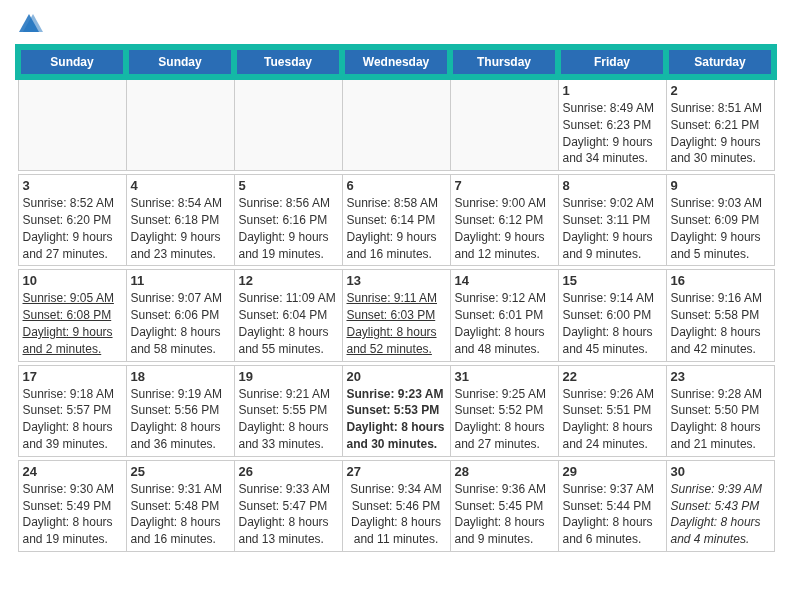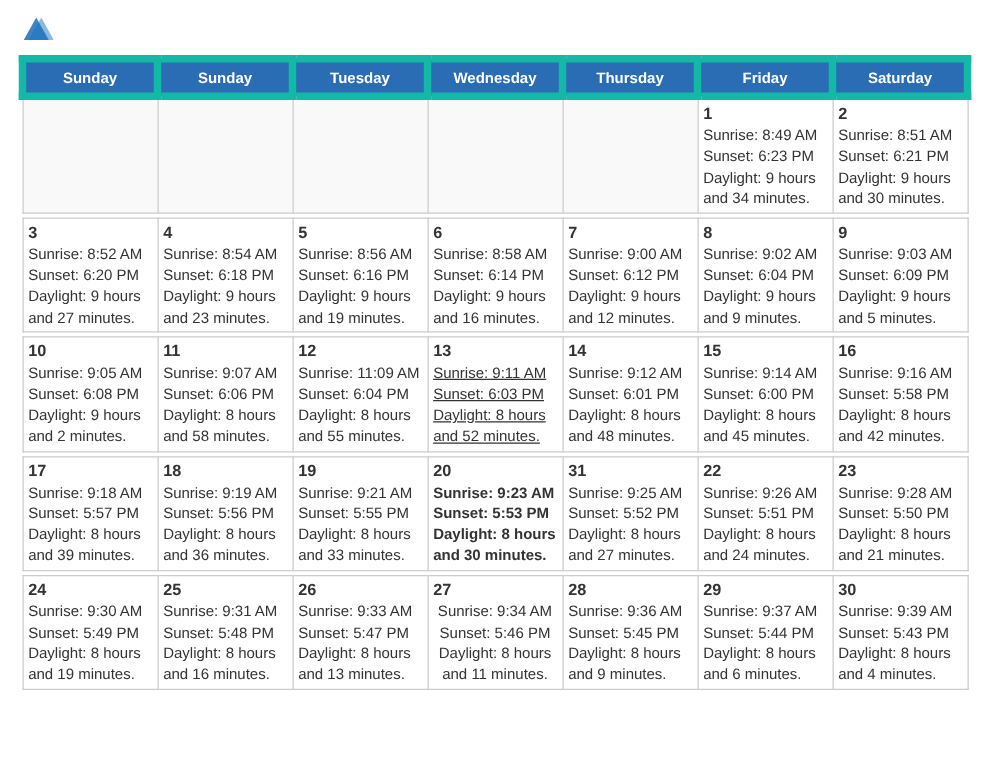--- a/index.html
+++ b/index.html
@@ -193,39 +193,39 @@
           <td>
             <span class="day-number">7</span>
             <div class="day-info" style="white-space: pre-line;">Sunrise: 9:00 AM
 Sunset: 6:12 PM
 Daylight: 9 hours
 and 12 minutes.</div>
           </td>
           <td>
             <span class="day-number">8</span>
             <div class="day-info" style="white-space: pre-line;">Sunrise: 9:02 AM
-Sunset: 6:04 PM
+Sunset: 3:11 PM
 Daylight: 9 hours
 and 9 minutes.</div>
           </td>
           <td>
             <span class="day-number">9</span>
             <div class="day-info" style="white-space: pre-line;">Sunrise: 9:03 AM
 Sunset: 6:09 PM
 Daylight: 9 hours
 and 5 minutes.</div>
           </td>
         </tr>
         <tr class="spacer">
           <td colspan="7"></td>
         </tr>
         <tr>
           <td>
             <span class="day-number">10</span>
-            <div class="day-info" style="white-space: pre-line;">Sunrise: 9:05 AM
+            <div class="day-info" style="white-space: pre-line; text-decoration: underline;">Sunrise: 9:05 AM
 Sunset: 6:08 PM
 Daylight: 9 hours
 and 2 minutes.</div>
           </td>
           <td>
             <span class="day-number">11</span>
             <div class="day-info" style="white-space: pre-line;">Sunrise: 9:07 AM
 Sunset: 6:06 PM
 Daylight: 8 hours
 and 58 minutes.</div>
@@ -361,21 +361,21 @@
           </td>
           <td>
             <span class="day-number">29</span>
             <div class="day-info" style="white-space: pre-line;">Sunrise: 9:37 AM
 Sunset: 5:44 PM
 Daylight: 8 hours
 and 6 minutes.</div>
           </td>
           <td>
             <span class="day-number">30</span>
-            <div class="day-info" style="white-space: pre-line;">Sunrise: 9:39 AM
+            <div class="day-info" style="white-space: pre-line; font-style: italic;">Sunrise: 9:39 AM
 Sunset: 5:43 PM
 Daylight: 8 hours
 and 4 minutes.</div>
           </td>
         </tr>
       </tbody>
   </table>
 </div>
 
 </body></html>

